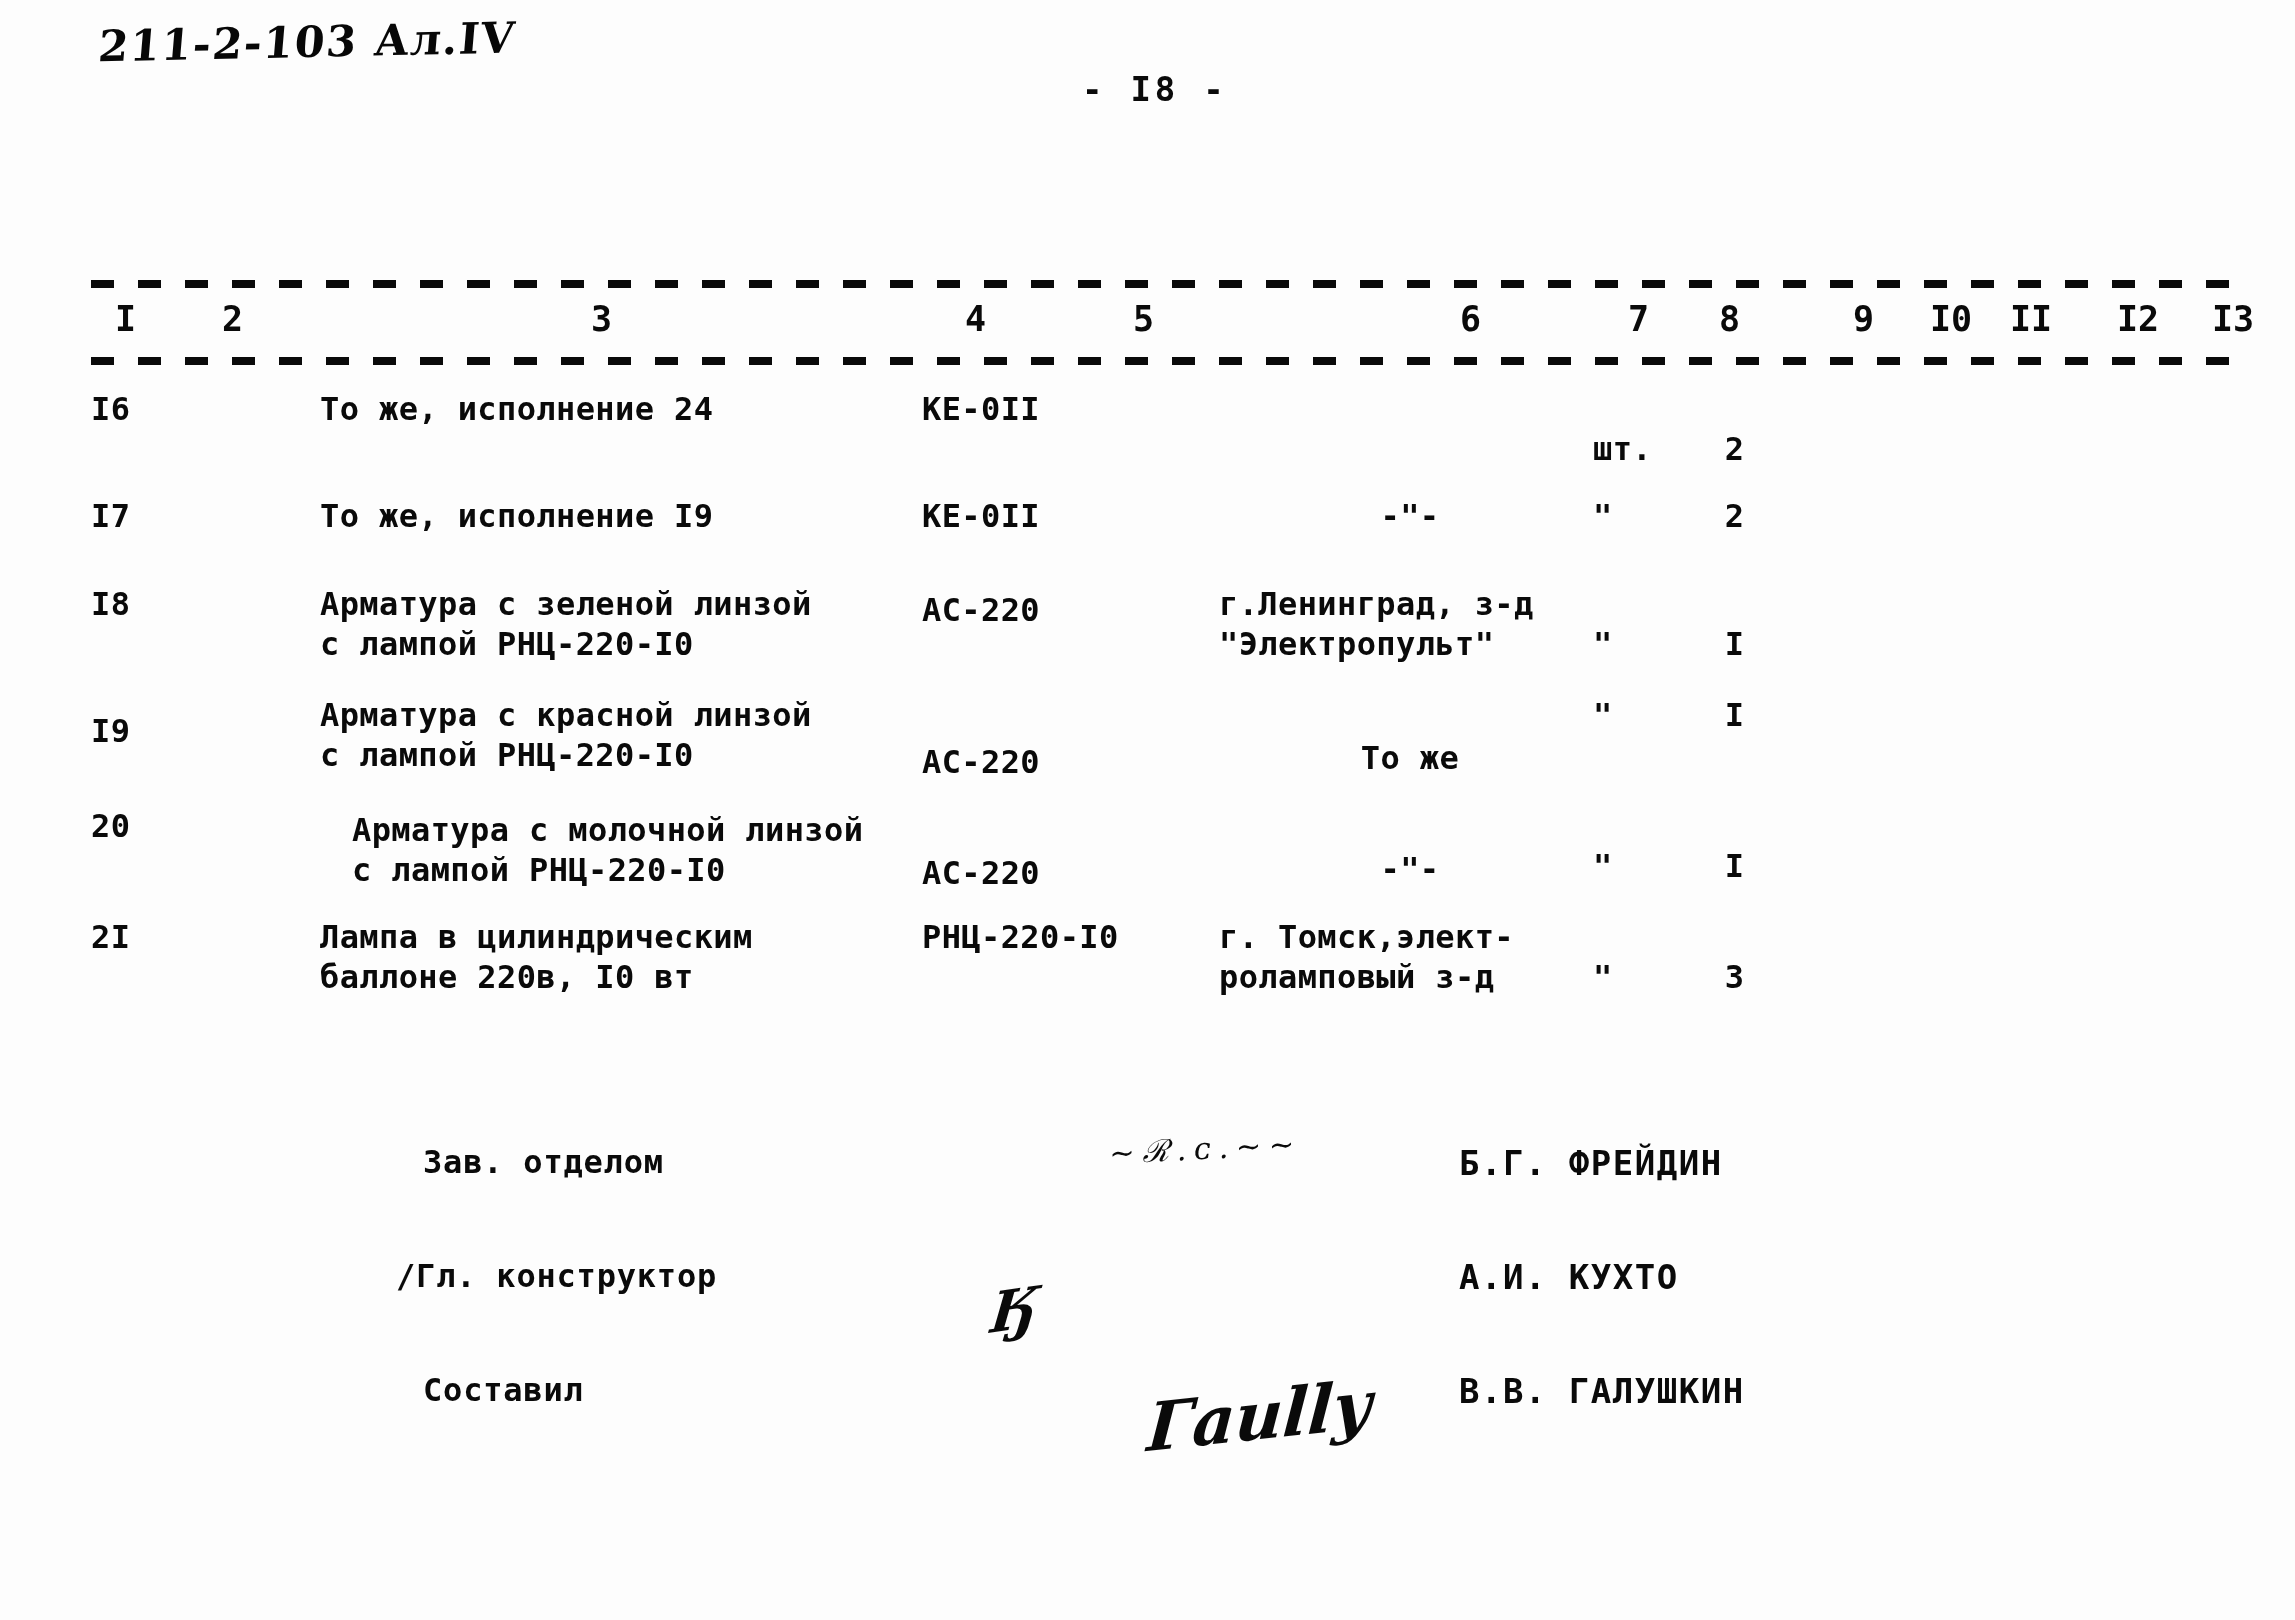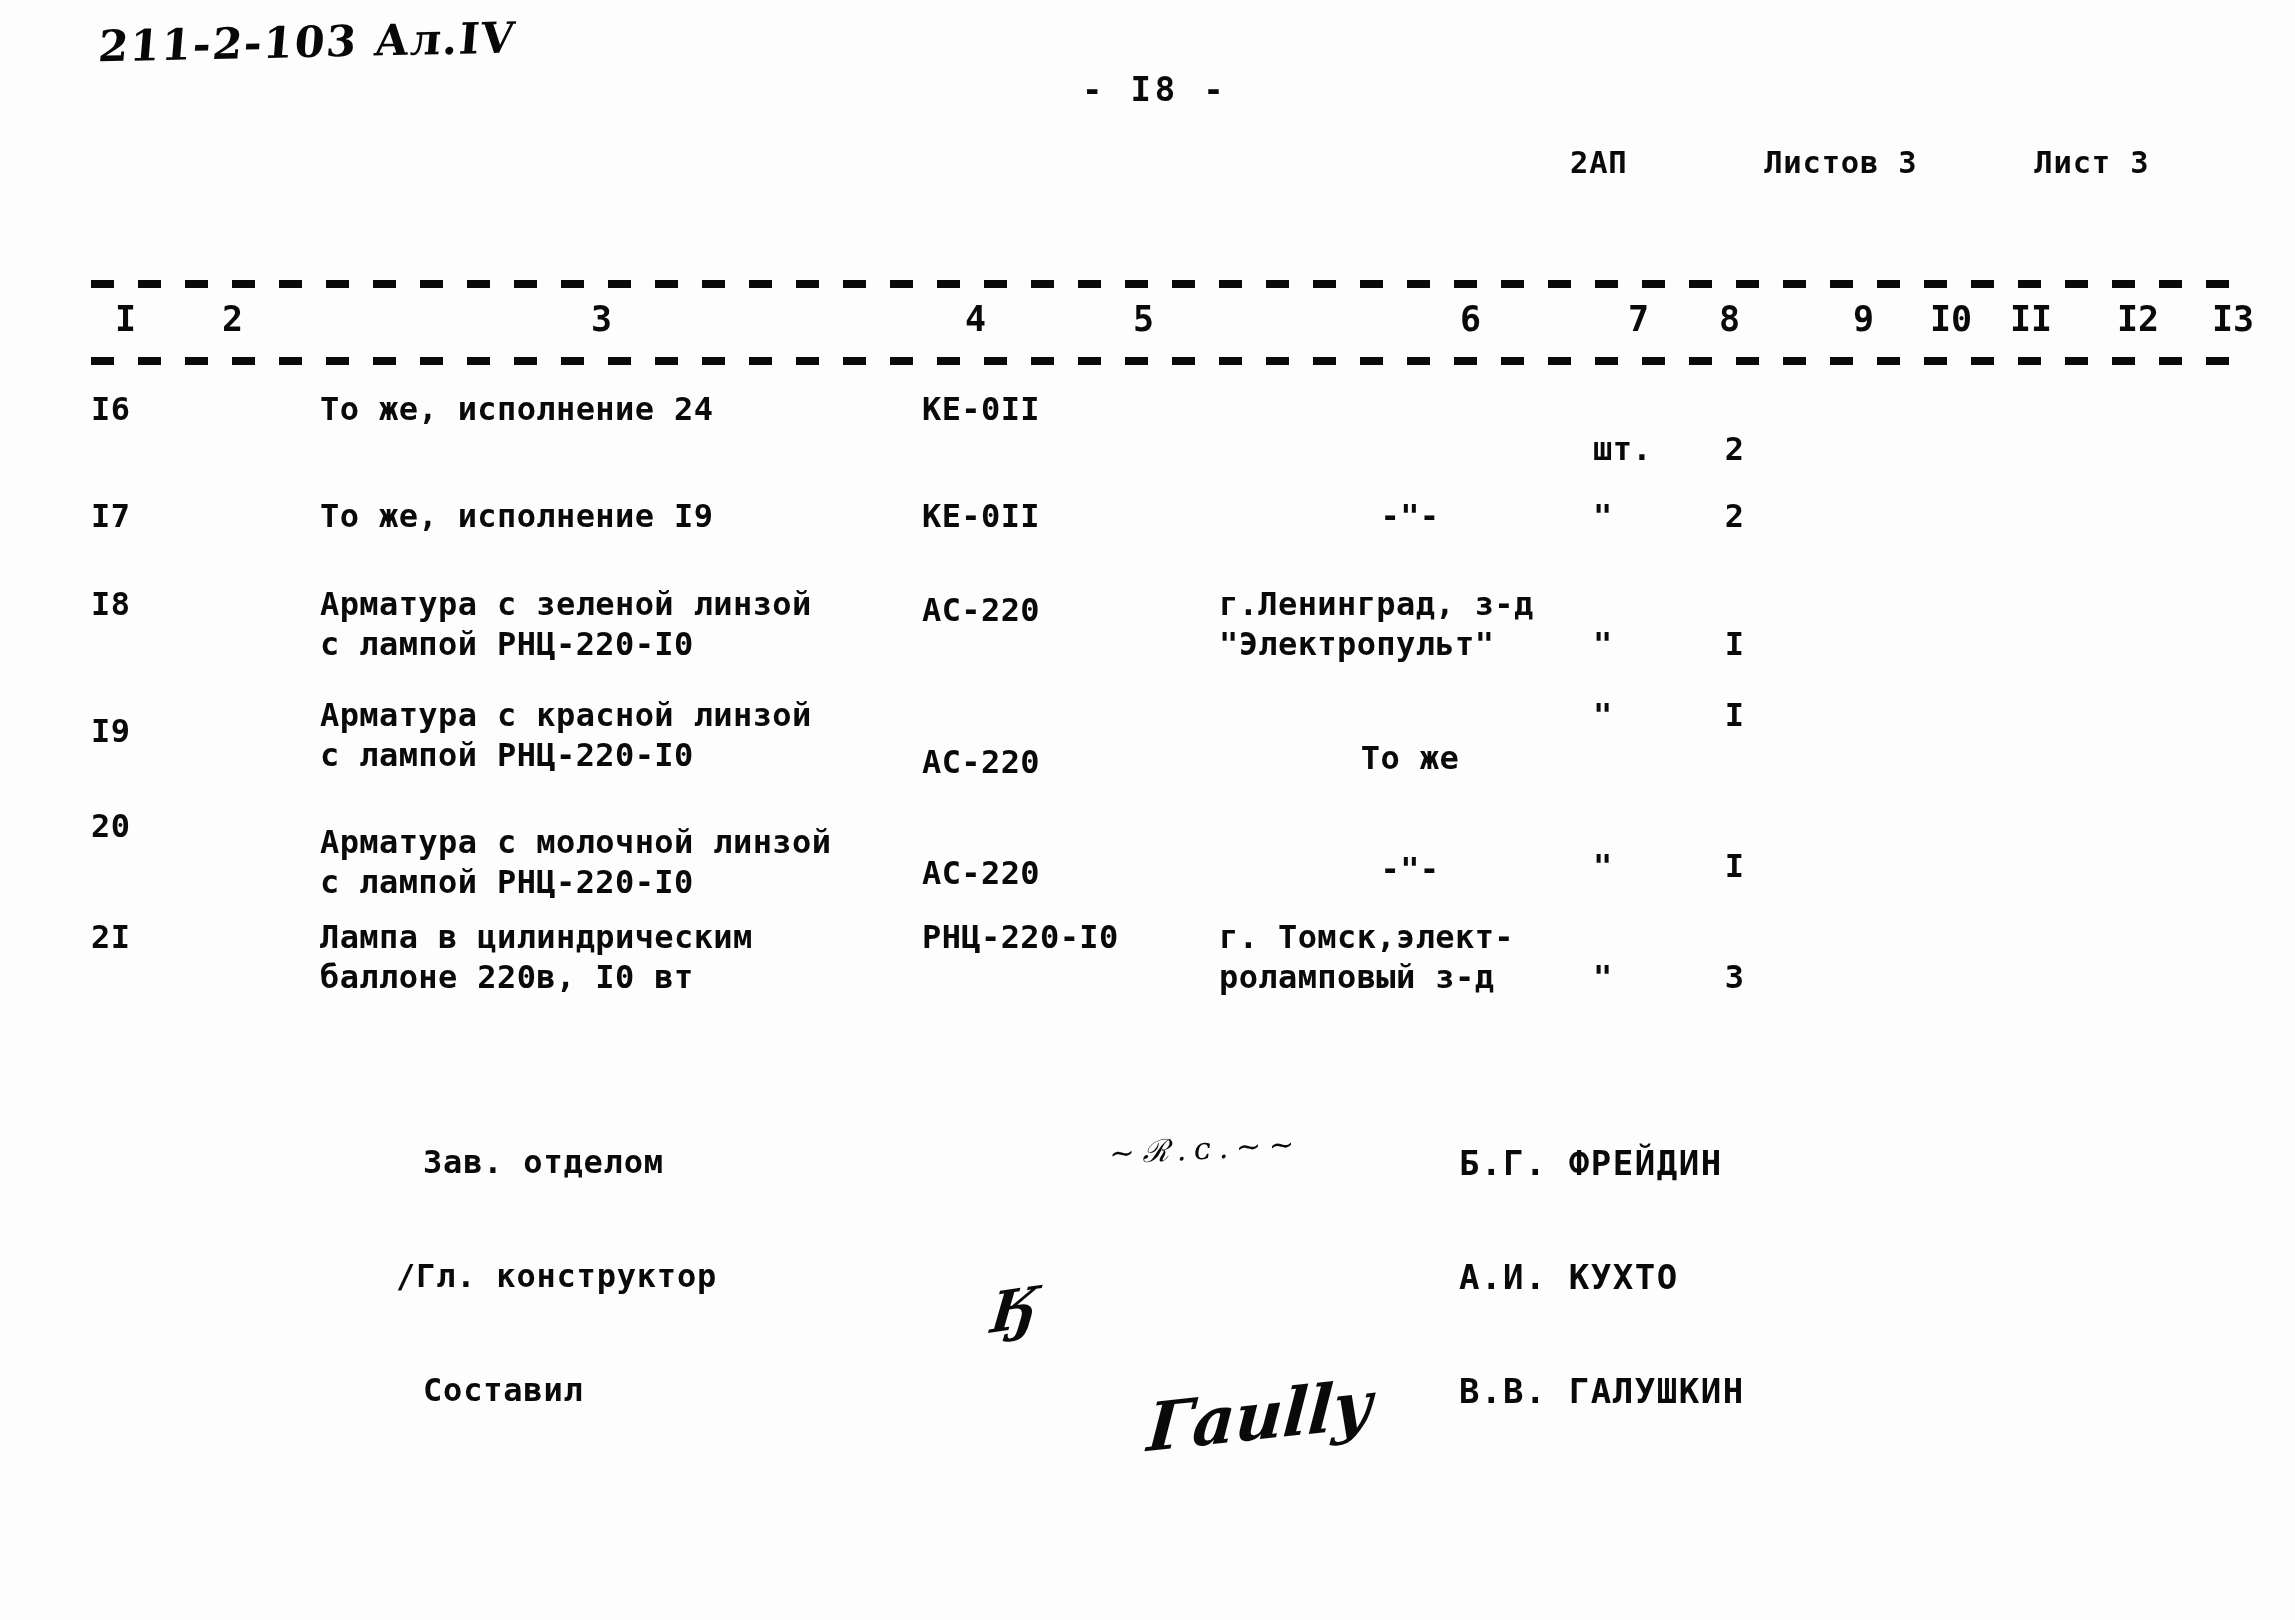--- a/index.html
+++ b/index.html
@@ -172,25 +172,20 @@
 </style>
 </head>
 <body>
 
 <div id="page">
 
   <div class="handwritten-code">211-2-103  Ал.IV</div>
 
   <div class="page-number">- I8 -</div>
 
-  <div class="sheet-header">
-    <span class="sh-mark">2АП</span>
-    <span class="sh-sheets">Листов 3</span>
-    <span class="sh-sheet">Лист 3</span>
-  </div>
 
   <div class="dash-rule" id="rule-top"></div>
   <div class="col-numbers" id="col-numbers">
       <div class="cn" style="left: 91px; width: 69px;">I</div>
       <div class="cn" style="left: 198px; width: 69px;">2</div>
       <div class="cn" style="left: 533px; width: 137px;">3</div>
       <div class="cn" style="left: 941px; width: 69px;">4</div>
       <div class="cn" style="left: 1109px; width: 69px;">5</div>
       <div class="cn" style="left: 1425px; width: 91px;">6</div>
       <div class="cn" style="left: 1612px; width: 53px;">7</div>
@@ -233,21 +228,21 @@
         <div class="cell c-num" style="top: 16px;">I9</div>
         <div class="cell c-name" style="top: 0px;">Арматура с красной линзой
 с лампой РНЦ-220-I0</div>
         <div class="cell c-type" style="top: 47px;">АС-220</div>
         <div class="cell c-place center" style="top: 43px;">То же</div>
         <div class="cell c-unit" style="top: 0px;">"</div>
         <div class="cell c-qty" style="top: 0px;">I</div>
       </div>
       <div class="trow" style="height: 111px;">
         <div class="cell c-num" style="top: 0px;">20</div>
-        <div class="cell c-name" style="top: 16px;">Арматура с молочной линзой
+        <div class="cell c-name" style="top: 4px; margin-left: 32px;">Арматура с молочной линзой
 с лампой РНЦ-220-I0</div>
         <div class="cell c-type" style="top: 47px;">АС-220</div>
         <div class="cell c-place center" style="top: 43px;">-"-</div>
         <div class="cell c-unit" style="top: 40px;">"</div>
         <div class="cell c-qty" style="top: 40px;">I</div>
       </div>
       <div class="trow" style="height: 122px;">
         <div class="cell c-num" style="top: 0px;">2I</div>
         <div class="cell c-name" style="top: 0px;">Лампа в цилиндрическим
 баллоне 220в, I0 вт</div>

